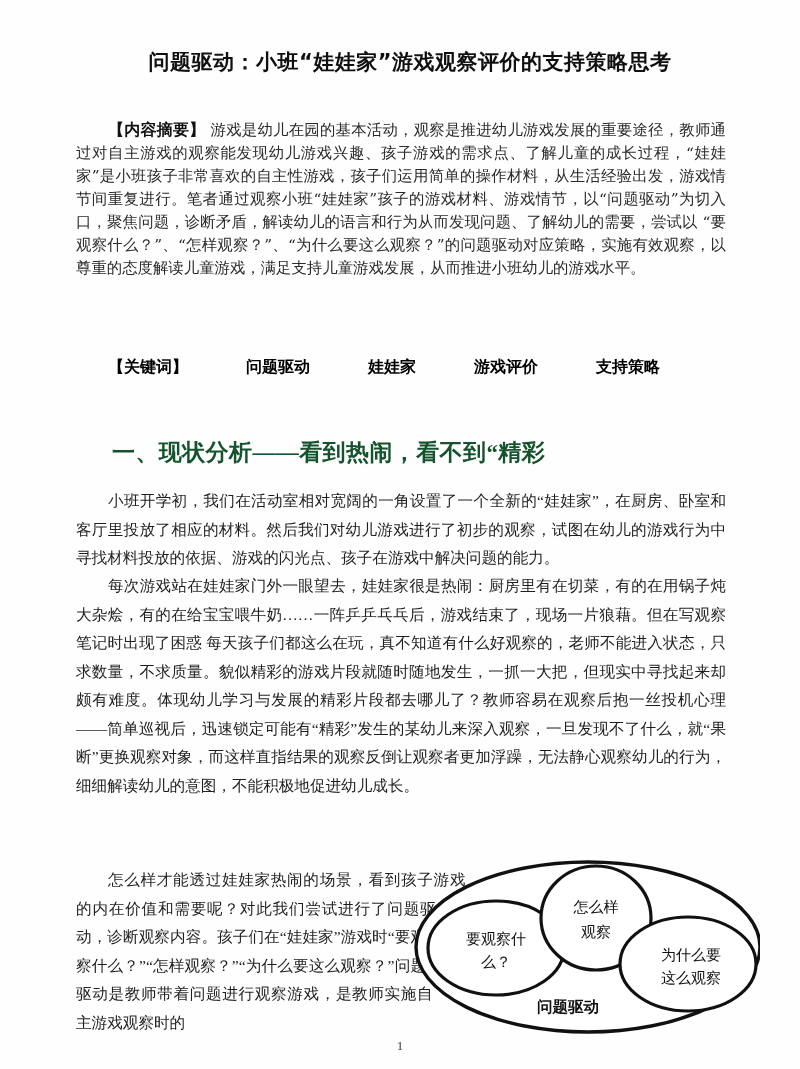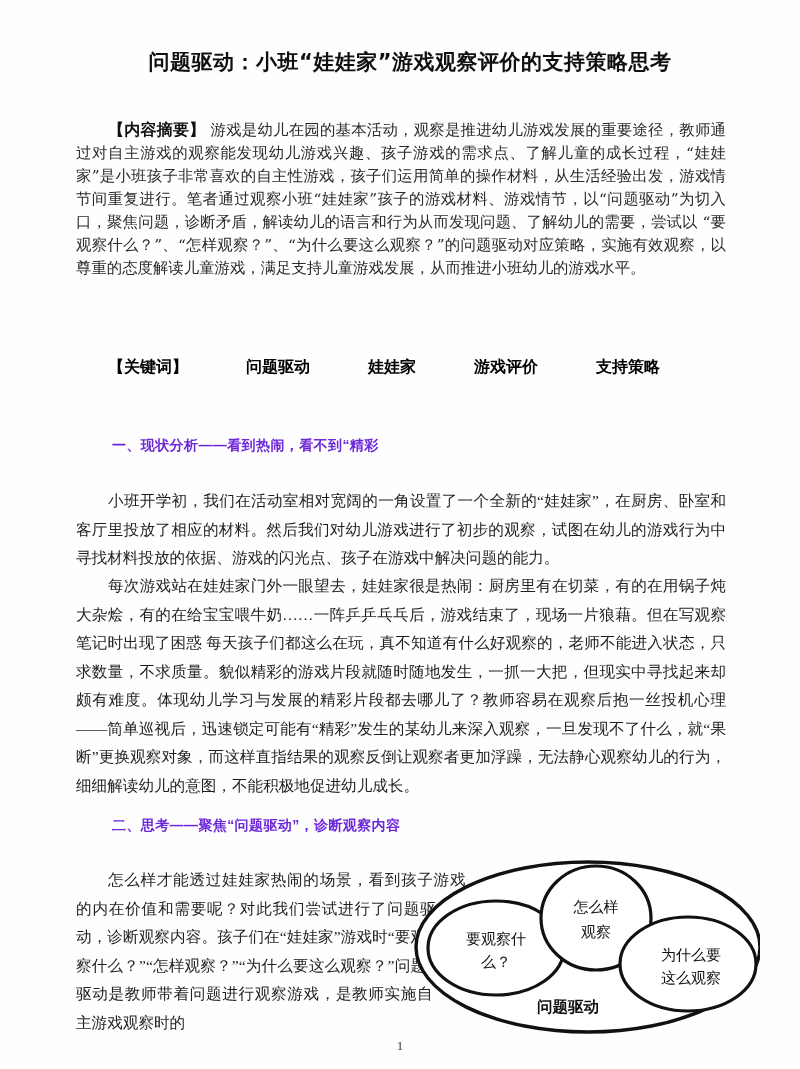--- a/index.html
+++ b/index.html
@@ -66,24 +66,24 @@
   .keywords .kw {
     display: inline-block;
     margin-left: 26px;
   }
   .keywords .kw:first-of-type { margin-left: 20px; }
 
   
   .heading {
     position: absolute;
     left: 112px;
-    font-family: Liberation Sans, sans-serif;
-    font-weight: bold;
-    font-size: 14px;
-    color: #6d28d9;
+    font-family: Liberation Serif, serif;
+    font-weight: bold;
+    font-size: 23px;
+    color: #14532d;
     letter-spacing: 0.4px;
   }
   #heading-1 { top: 437px; }
   #heading-2 { top: 817px; }
 
   
   .body-para {
     position: absolute;
     left: 76px;
     width: 650px;
@@ -163,21 +163,20 @@
   <div class="keywords">
     <span>【关键词】</span><span class="kw">问题驱动</span><span class="kw">娃娃家</span><span class="kw">游戏评价</span><span class="kw">支持策略</span>
   </div>
 
   <div class="heading" id="heading-1">一、现状分析——看到热闹，看不到“精彩</div>
 
   <div class="body-para" id="para-2">每次游戏站在娃娃家门外一眼望去，娃娃家很是热闹：厨房里有在切菜，有的在用锅子炖大杂烩，有的在给宝宝喂牛奶……一阵乒乒乓乓后，游戏结束了，现场一片狼藉。但在写观察笔记时出现了困惑 每天孩子们都这么在玩，真不知道有什么好观察的，老师不能进入状态，只求数量，不求质量。貌似精彩的游戏片段就随时随地发生，一抓一大把，但现实中寻找起来却颇有难度。体现幼儿学习与发展的精彩片段都去哪儿了？教师容易在观察后抱一丝投机心理——简单巡视后，迅速锁定可能有“精彩”发生的某幼儿来深入观察，一旦发现不了什么，就“果断”更换观察对象，而这样直指结果的观察反倒让观察者更加浮躁，无法静心观察幼儿的行为，细细解读幼儿的意图，不能积极地促进幼儿成长。</div>
 
   <div class="body-para" id="para-1">小班开学初，我们在活动室相对宽阔的一角设置了一个全新的“娃娃家”，在厨房、卧室和客厅里投放了相应的材料。然后我们对幼儿游戏进行了初步的观察，试图在幼儿的游戏行为中寻找材料投放的依据、游戏的闪光点、孩子在游戏中解决问题的能力。</div>
 
-  <div class="heading" id="heading-2">二、思考——聚焦“问题驱动”，诊断观察内容</div>
 
   <div id="para-3">
     <span class="float-spacer"></span><span>怎么样才能透过娃娃家热闹的场景，看到孩子游戏的内在价值和需要呢？对此我们尝试进行了问题驱动，诊断观察内容。孩子们在“娃娃家”游戏时“要观察什么？”“怎样观察？”“为什么要这么观察？”问题驱动是教师带着问题进行观察游戏，是教师实施自主游戏观察时的</span>
   </div>
 
   <div class="figure">
     <svg width="352" height="190" viewBox="0 0 352 190" xmlns="http://www.w3.org/2000/svg">
 
       <ellipse cx="180" cy="95" rx="172" ry="85" fill="#ffffff" stroke="#111111" stroke-width="3.4"></ellipse>
 

